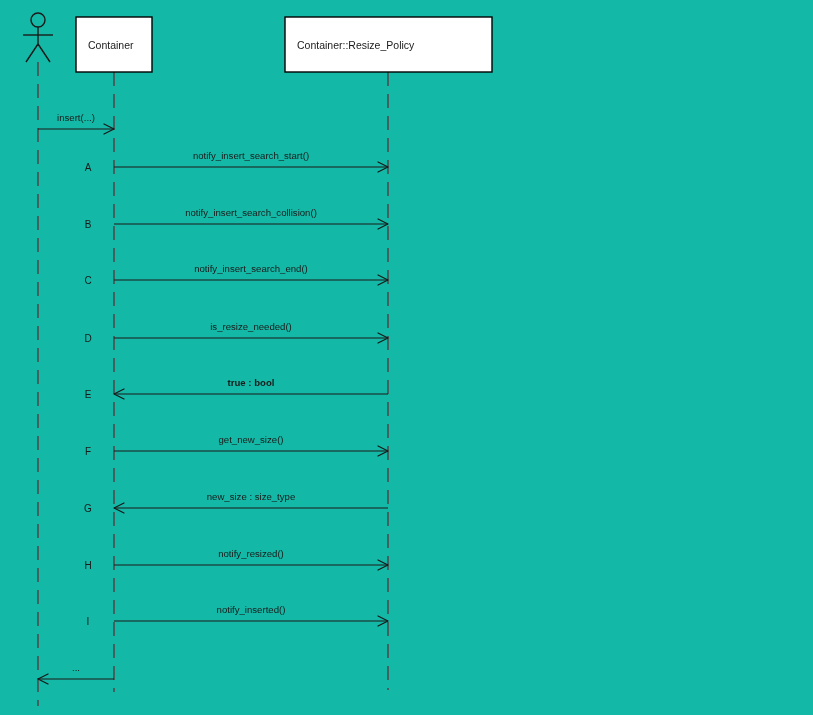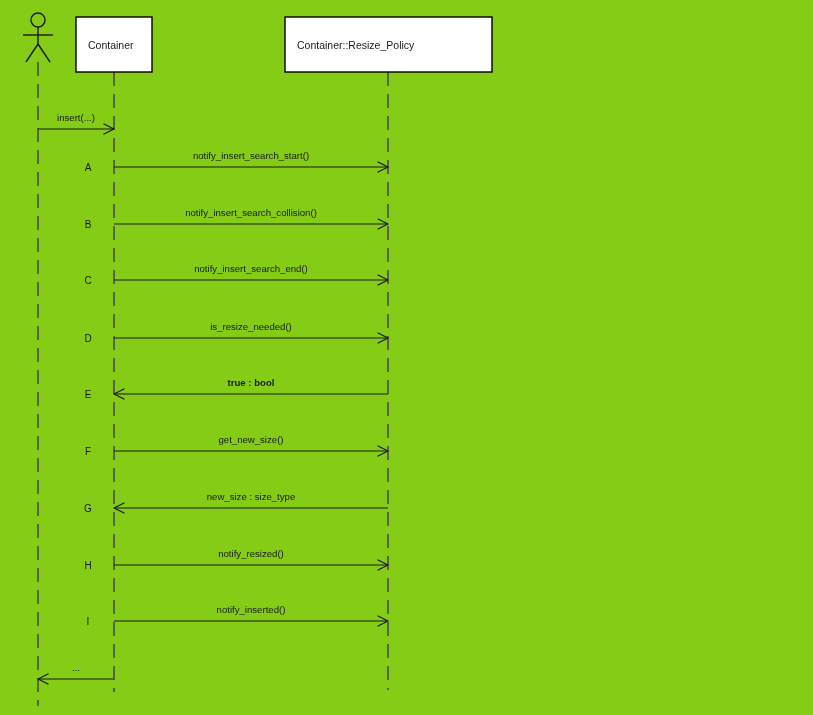--- a/index.html
+++ b/index.html
@@ -9,21 +9,21 @@
     background: #ffffff;
   }
   body {
     font-family: "Liberation Sans", sans-serif;
     color: #000000;
   }
   #diagram-canvas {
     position: relative;
     width: 813px;
     height: 715px;
-    background: #84cc16;
+    background: #14b8a6;
     overflow: hidden;
   }
   #diagram-svg {
     position: absolute;
     left: 0;
     top: 0;
     width: 813px;
     height: 715px;
     display: block;
   }

